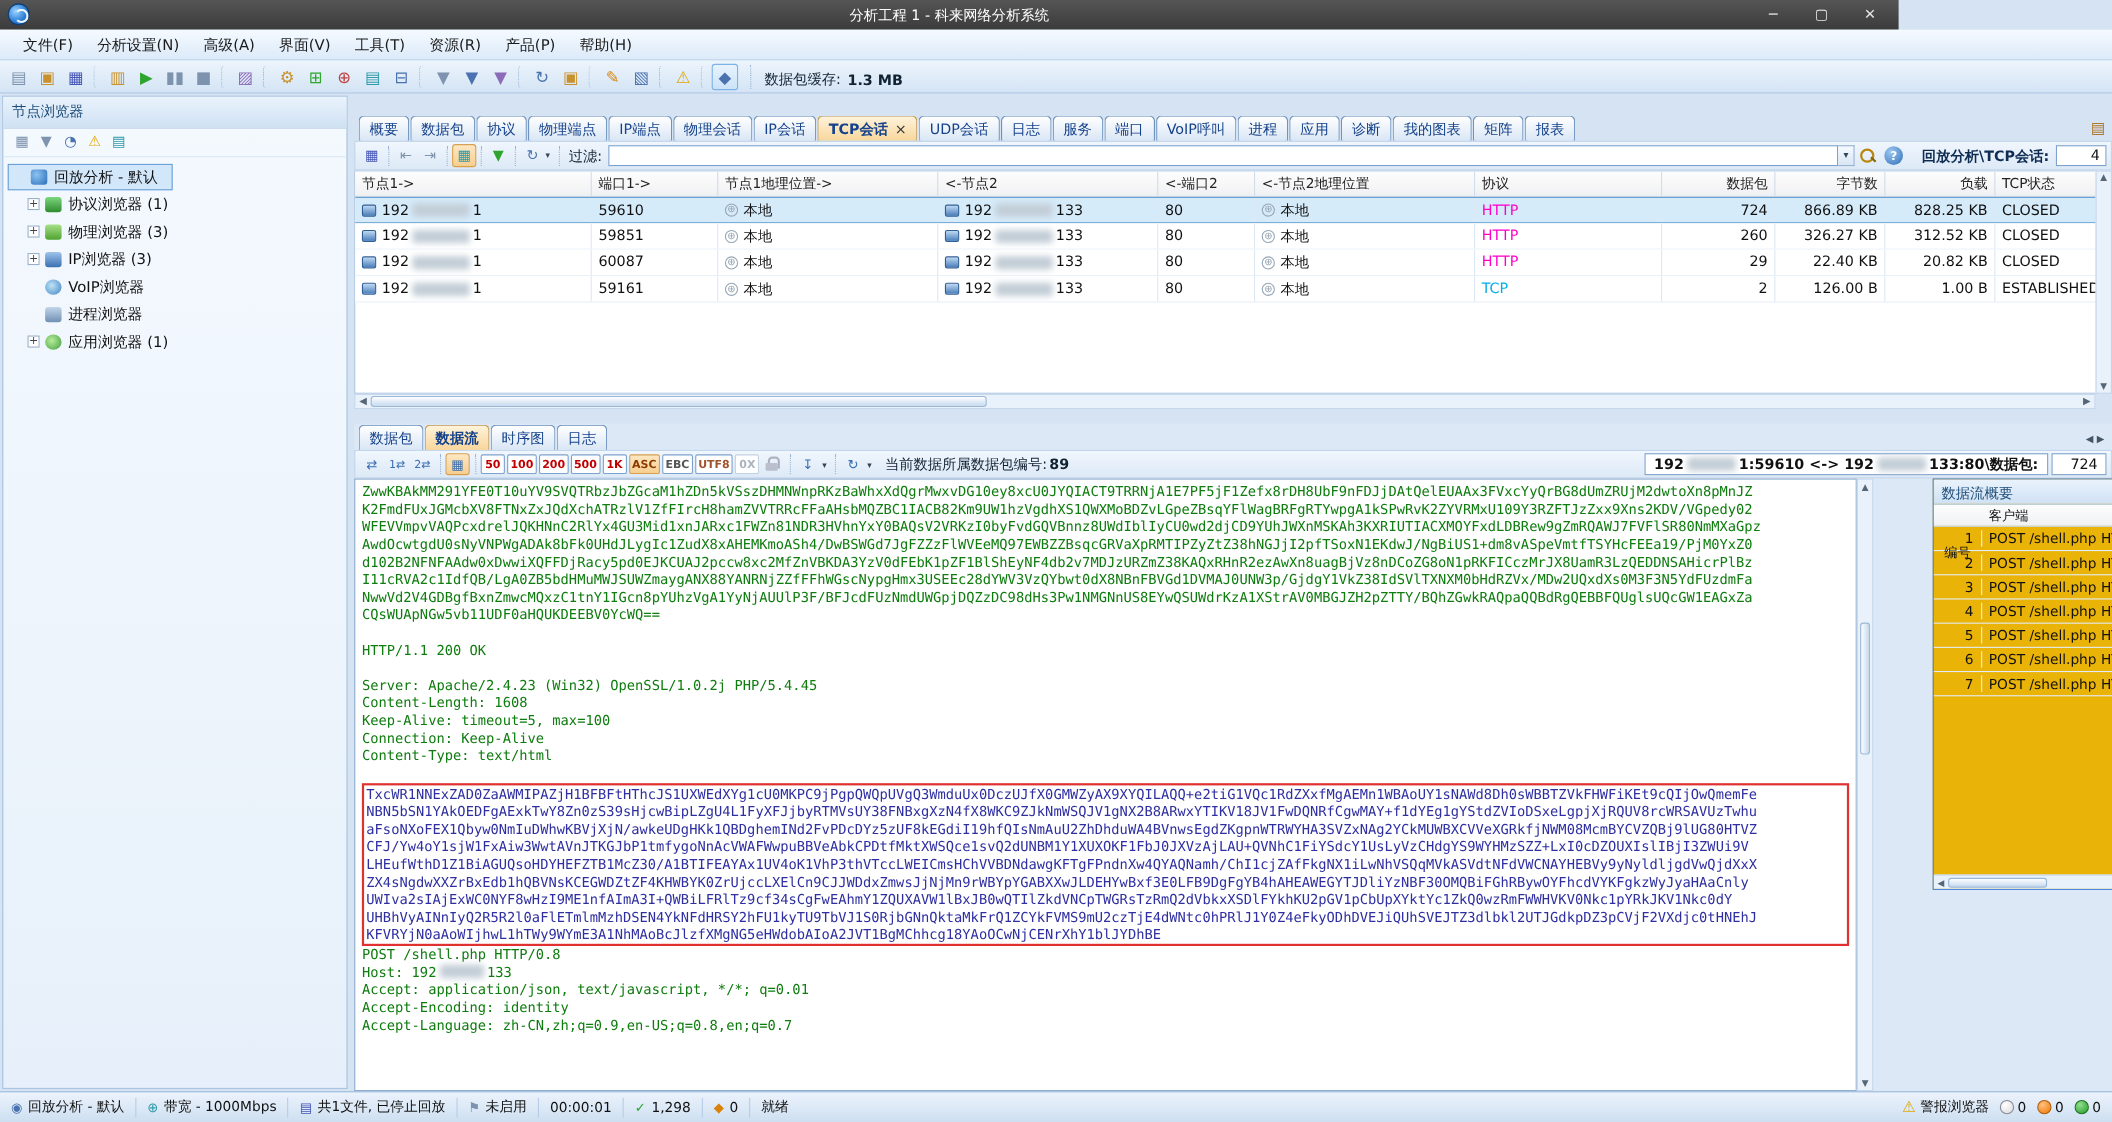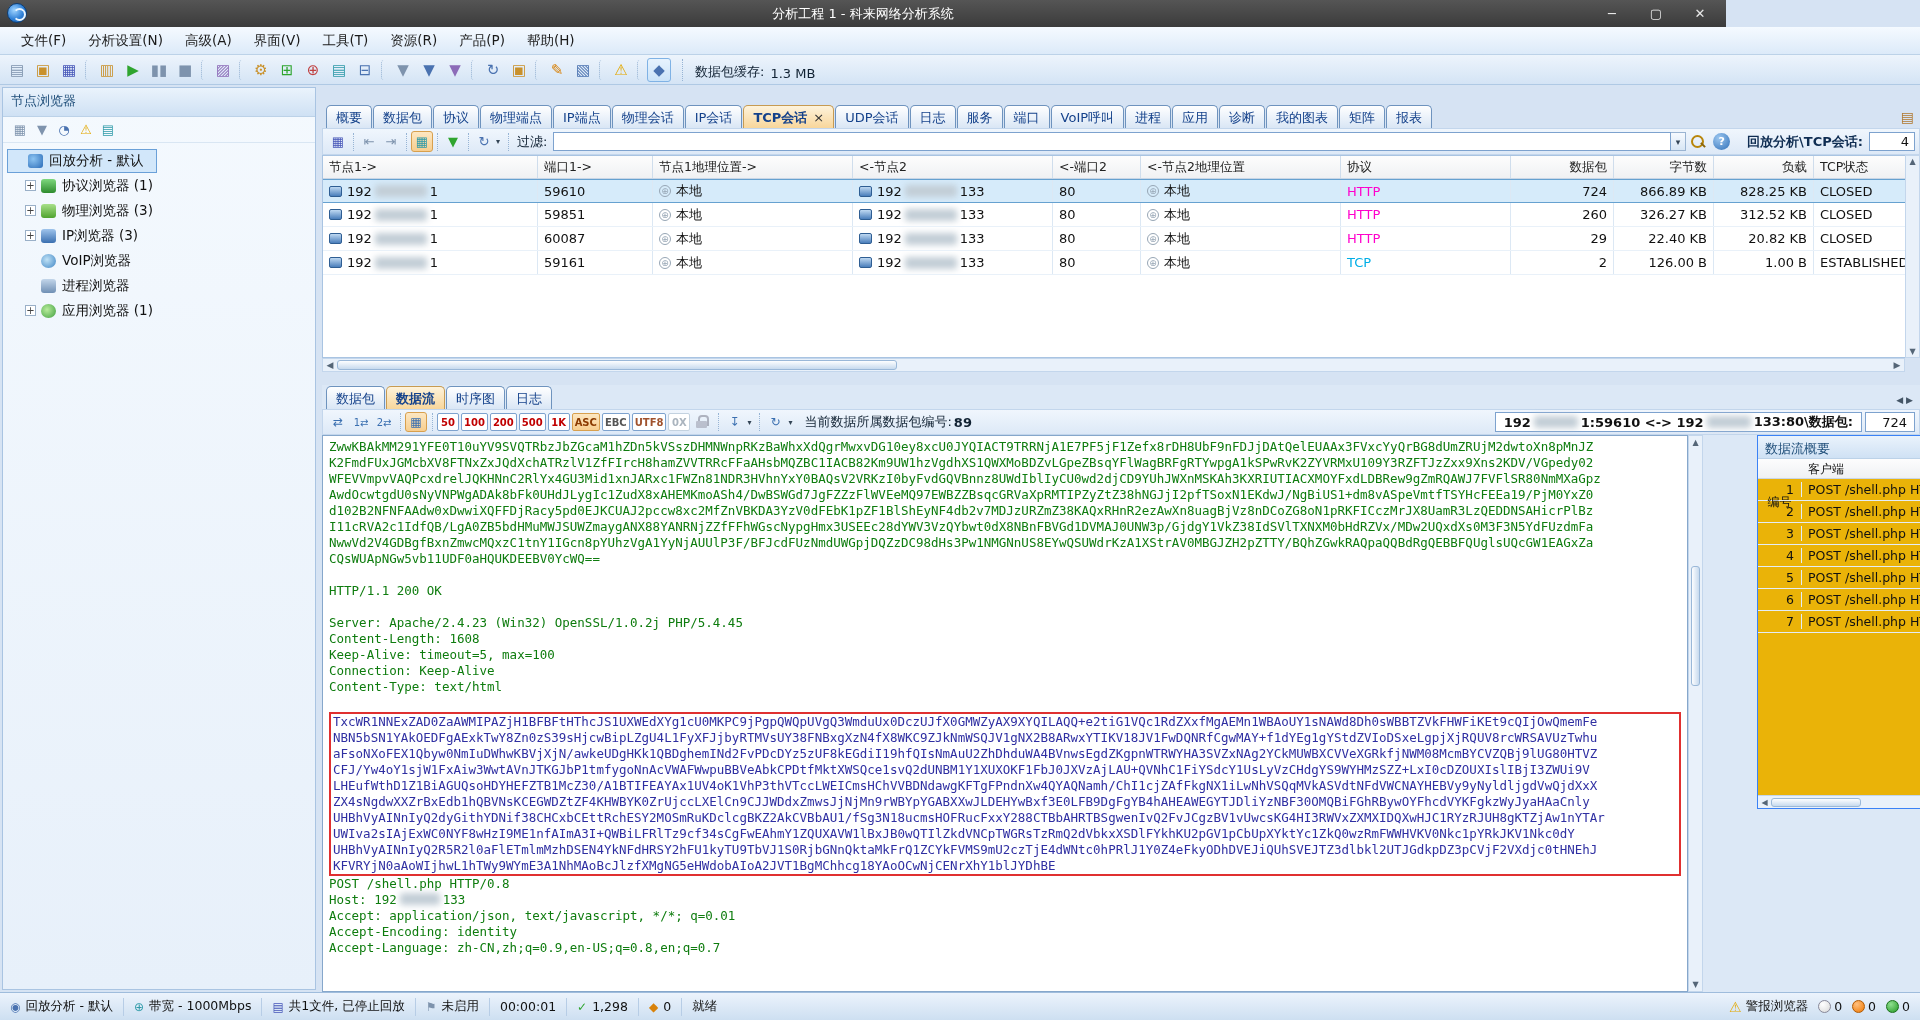--- a/index.html
+++ b/index.html
@@ -31,21 +31,21 @@
     background:linear-gradient(#EDF4FC,#D4E4F5); border-bottom:1px solid #AFC9E4;
     display:flex; align-items:center; padding-left:4px; }
   .ticn { min-width:24px; height:24px; display:flex; align-items:center; justify-content:center;
     font-size:15px; border-radius:3px; margin:0 1px; }
   .ticn.sep { min-width:6px; height:20px; border-left:1px dotted #97B4D4; margin:0 3px; font-size:0; }
   .ticn.hlchip { background:linear-gradient(#E7F3FE,#CBE3F8); border:1px solid #7FB2E5; }
   .blue{color:#4A72B0}.gold{color:#C9912B}.green{color:#2FA52F}.slate{color:#7E93AD}
   .red{color:#C04040}.teal{color:#2E9AA8}.orange{color:#D8820A}.yellow{color:#E3A800}
   .purple{color:#8C6BB8}.indigo{color:#4656B8}
   .cache-wrap { display:flex; align-items:flex-end; margin-left:10px; border-left:1px dotted #97B4D4; padding-left:12px; height:22px; font-size:13px; color:#123; }
-  .cache-wrap b { font-weight:normal; margin-left:6px; }
+  .cache-wrap b { font-weight:bold; margin-left:6px; }
 
   
   .sidebar { position:absolute; left:2px; top:87px; width:314px; height:903px;
     background:linear-gradient(#F4F9FE,#E7F0FA); border:1px solid #A9C4E2; }
   .sb-title { height:29px; background:linear-gradient(#EAF3FC,#CFE1F4); border-bottom:1px solid #BCD2E8;
     color:#1F4E79; padding:4px 8px; font-size:13px; }
   .sb-icons { height:26px; display:flex; align-items:center; padding-left:6px; border-bottom:1px solid #D9E6F3; }
   .sicn { width:22px; height:20px; display:flex; align-items:center; justify-content:center; font-size:13px; }
   .tree { padding:6px 4px; }
   .titem { display:flex; align-items:center; height:25px; padding-left:4px; font-size:13.5px; }
@@ -567,21 +567,20 @@
               <div class="sl">Content-Type: text/html</div>
               <div class="sl"></div>
             </div>
           <div class="redbox">
               <div class="sl">TxcWR1NNExZAD0ZaAWMIPAZjH1BFBFtHThcJS1UXWEdXYg1cU0MKPC9jPgpQWQpUVgQ3WmduUx0DczUJfX0GMWZyAX9XYQILAQQ+e2tiG1VQc1RdZXxfMgAEMn1WBAoUY1sNAWd8Dh0sWBBTZVkFHWFiKEt9cQIjOwQmemFe</div>
               <div class="sl">NBN5bSN1YAkOEDFgAExkTwY8Zn0zS39sHjcwBipLZgU4L1FyXFJjbyRTMVsUY38FNBxgXzN4fX8WKC9ZJkNmWSQJV1gNX2B8ARwxYTIKV18JV1FwDQNRfCgwMAY+f1dYEg1gYStdZVIoDSxeLgpjXjRQUV8rcWRSAVUzTwhu</div>
               <div class="sl">aFsoNXoFEX1Qbyw0NmIuDWhwKBVjXjN/awkeUDgHKk1QBDghemINd2FvPDcDYz5zUF8kEGdiI19hfQIsNmAuU2ZhDhduWA4BVnwsEgdZKgpnWTRWYHA3SVZxNAg2YCkMUWBXCVVeXGRkfjNWM08McmBYCVZQBj9lUG80HTVZ</div>
               <div class="sl">CFJ/Yw4oY1sjW1FxAiw3WwtAVnJTKGJbP1tmfygoNnAcVWAFWwpuBBVeAbkCPDtfMktXWSQce1svQ2dUNBM1Y1XUXOKF1FbJ0JXVzAjLAU+QVNhC1FiYSdcY1UsLyVzCHdgYS9WYHMzSZZ+LxI0cDZOUXIslIBjI3ZWUi9V</div>
               <div class="sl">LHEufWthD1Z1BiAGUQsoHDYHEFZTB1McZ30/A1BTIFEAYAx1UV4oK1VhP3thVTccLWEICmsHChVVBDNdawgKFTgFPndnXw4QYAQNamh/ChI1cjZAfFkgNX1iLwNhVSQqMVkASVdtNFdVWCNAYHEBVy9yNyldljgdVwQjdXxX</div>
               <div class="sl">ZX4sNgdwXXZrBxEdb1hQBVNsKCEGWDZtZF4KHWBYK0ZrUjccLXElCn9CJJWDdxZmwsJjNjMn9rWBYpYGABXXwJLDEHYwBxf3E0LFB9DgFgYB4hAHEAWEGYTJDliYzNBF30OMQBiFGhRBywOYFhcdVYKFgkzWyJyaHAaCnly</div>
-              <div class="sl">UHBhVyAINnIyQ2dyGithYDNif38CHCxbCEttRchESY2MOSmRuKDclcgBKZ2AkCVBbAU1/fSg3N18ucmsHOFRucFxxY288CTBbAHRTBSgwenIvQ2FvJCgzBV1vUwcsKG4HI3RWVxZXMXIDQXwHJC1RYzRJUH8gKTZjAw1nYTAr</div>
               <div class="sl">UWIva2sIAjExWC0NYF8wHzI9ME1nfAImA3I+QWBiLFRlTz9cf34sCgFwEAhmY1ZQUXAVW1lBxJB0wQTIlZkdVNCpTWGRsTzRmQ2dVbkxXSDlFYkhKU2pGV1pCbUpXYktYc1ZkQ0wzRmFWWHVKV0Nkc1pYRkJKV1Nkc0dY</div>
               <div class="sl">UHBhVyAINnIyQ2R5R2l0aFlETmlmMzhDSEN4YkNFdHRSY2hFU1kyTU9TbVJ1S0RjbGNnQktaMkFrQ1ZCYkFVMS9mU2czTjE4dWNtc0hPRlJ1Y0Z4eFkyODhDVEJiQUhSVEJTZ3dlbkl2UTJGdkpDZ3pCVjF2VXdjc0tHNEhJ</div>
               <div class="sl">KFVRYjN0aAoWIjhwL1hTWy9WYmE3A1NhMAoBcJlzfXMgNG5eHWdobAIoA2JVT1BgMChhcg18YAoOCwNjCENrXhY1blJYDhBE</div>
             </div>
           <div class="sl">POST /shell.php HTTP/0.8</div>
           <div class="sl"><span>Host: 192</span><span class="blur b40"></span><span>133</span></div>
           <div class="sl">Accept: application/json, text/javascript, */*; q=0.01</div>
           <div class="sl">Accept-Encoding: identity</div>
           <div class="sl">Accept-Language: zh-CN,zh;q=0.9,en-US;q=0.8,en;q=0.7</div>
         </div>

